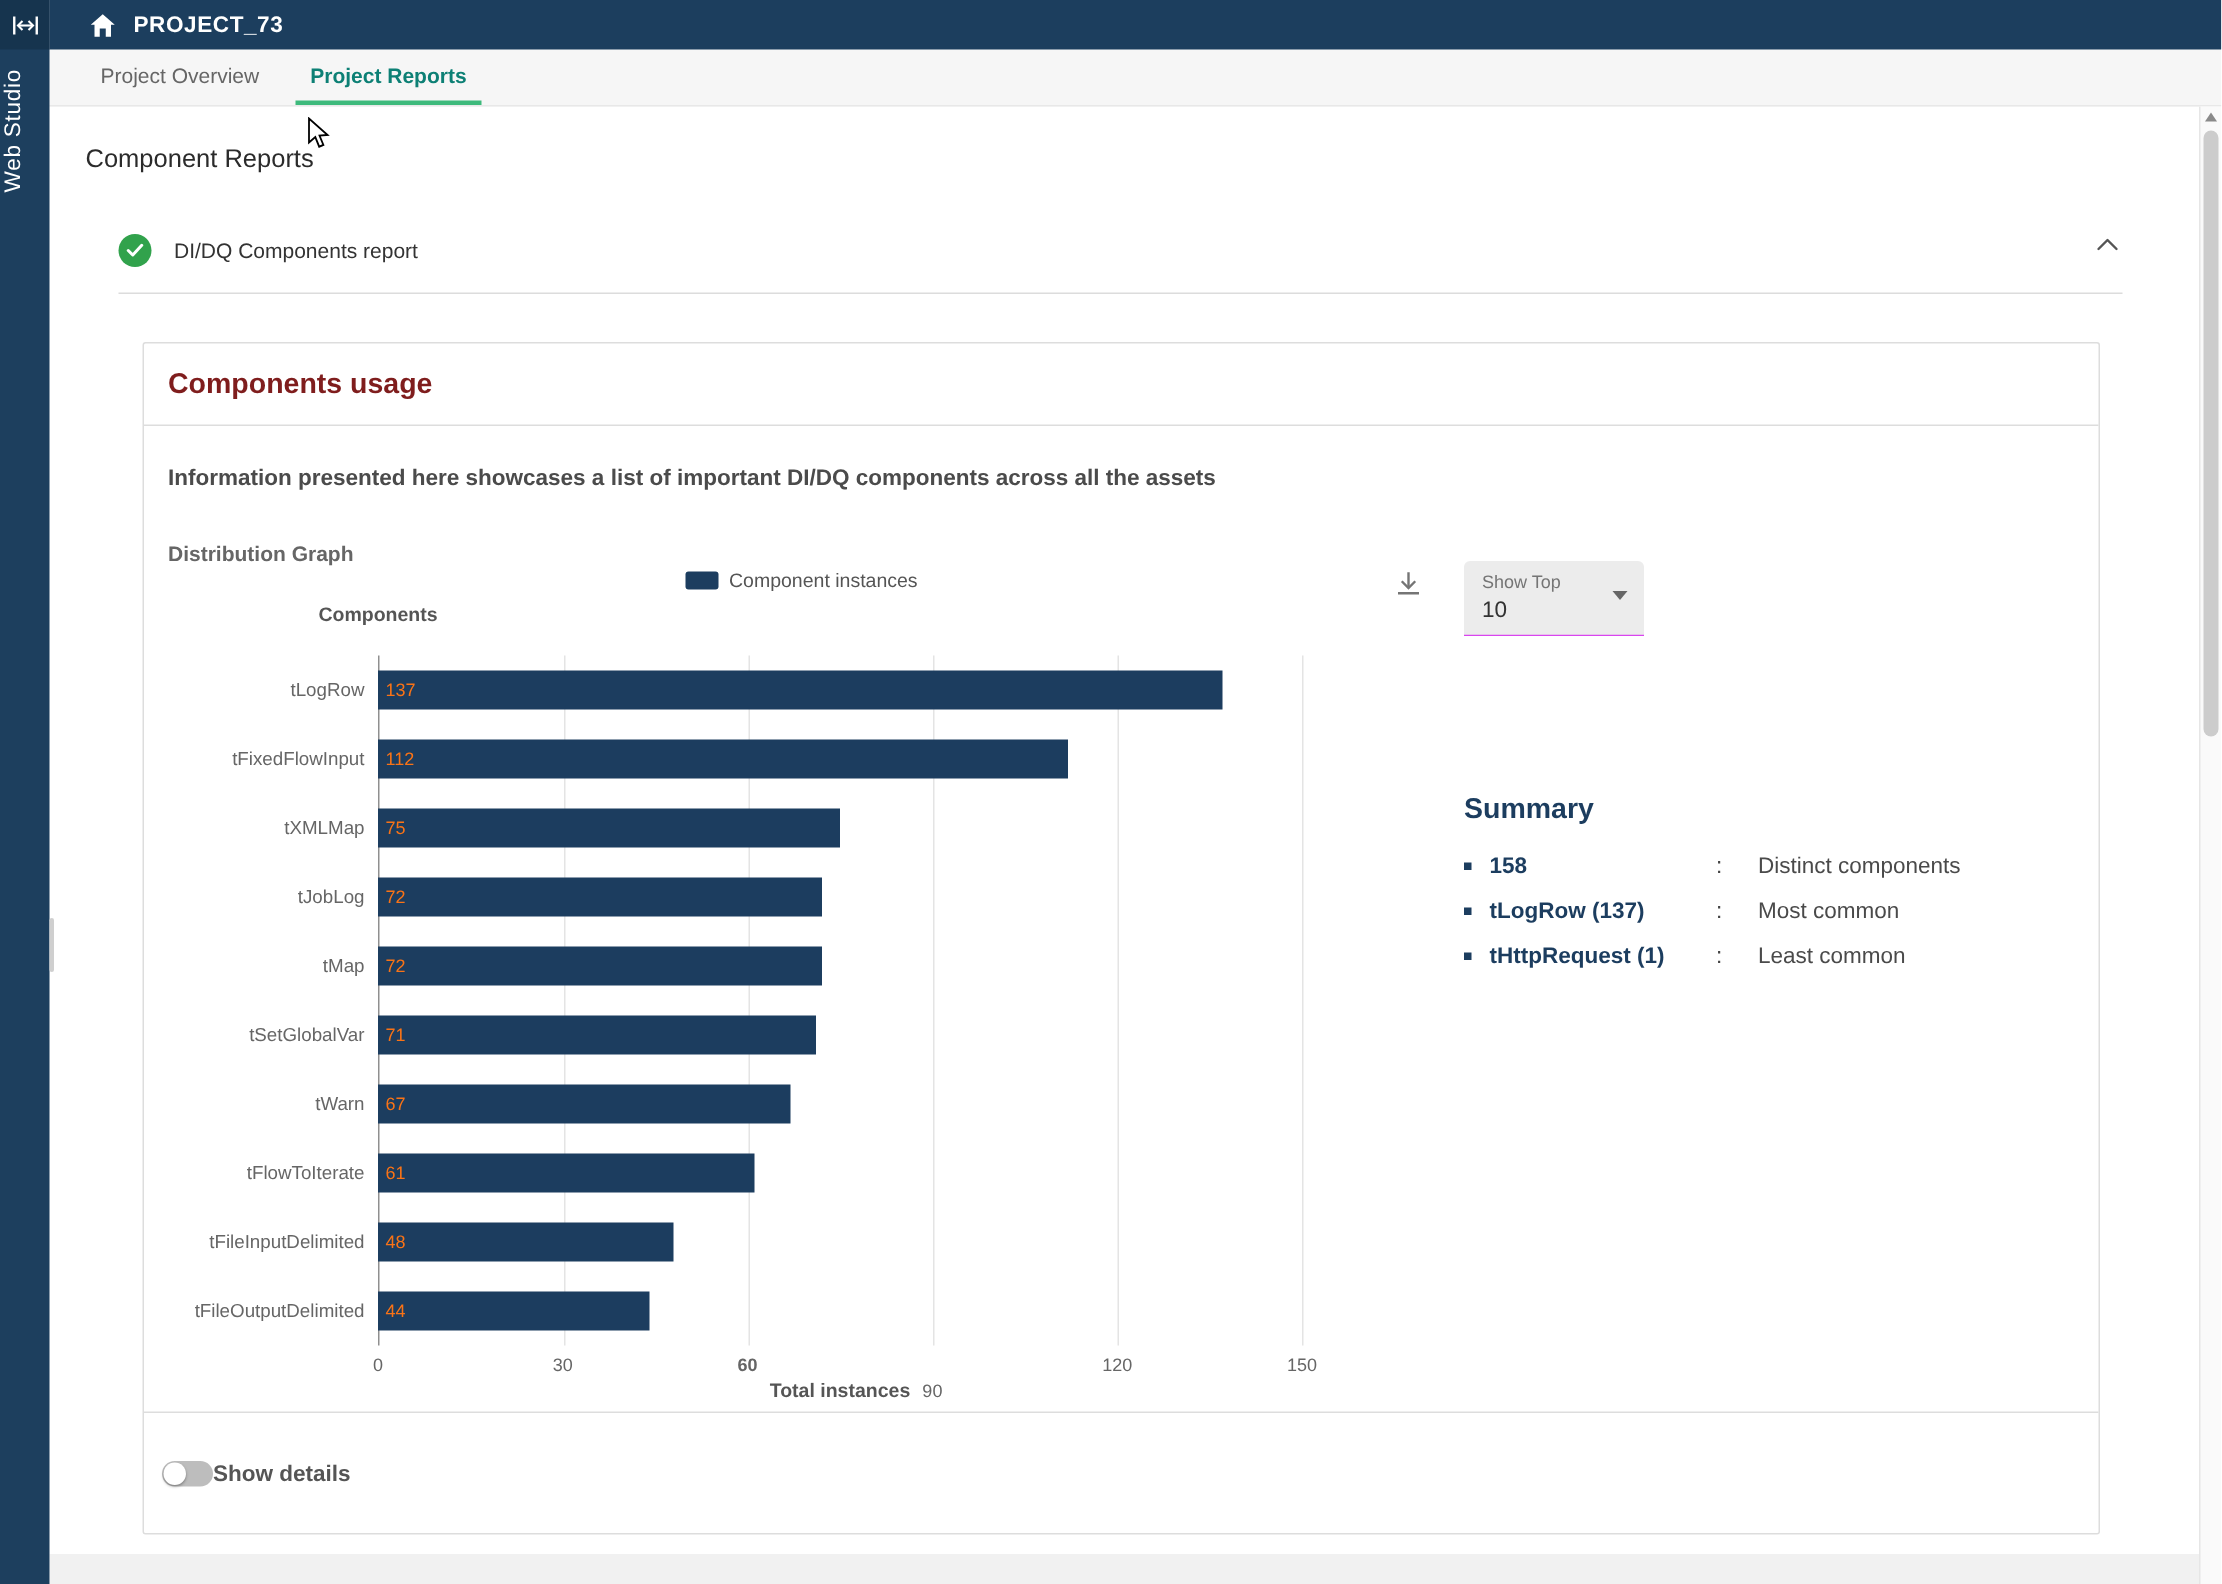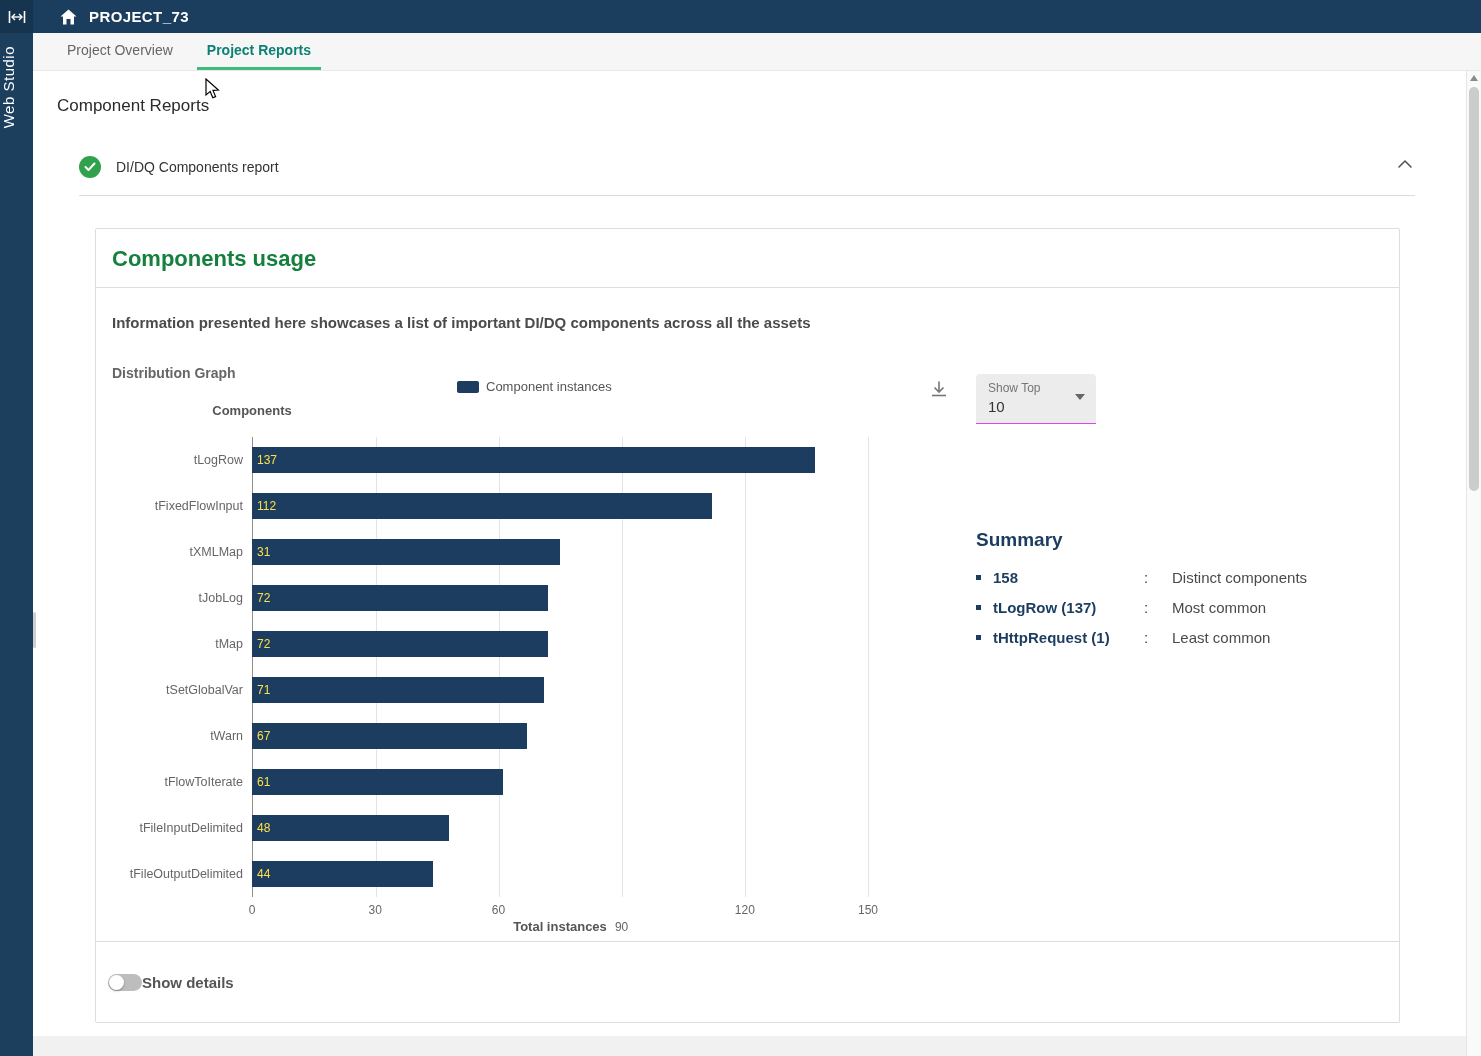--- a/index.html
+++ b/index.html
@@ -31,21 +31,21 @@
   .report-header { position: absolute; left: 79px; top: 153px; right: 66px; }
   .report-header-row { display: flex; align-items: center; position: relative; height: 28px; }
   .check-icon { width: 22px; height: 22px; border-radius: 50%; background: #31a24c; display: flex; align-items: center; justify-content: center; flex: 0 0 22px; }
   .report-title { margin-left: 15px; font-size: 14px; color: #333; }
   .collapse-chevron { position: absolute; right: 2px; top: 2px; cursor: pointer; }
   .report-divider { border-bottom: 1px solid #dcdcdc; margin-top: 14px; }
 
   
   .card { position: absolute; left: 95px; top: 228px; width: 1305px; height: 795px; border: 1px solid #dddddd; border-radius: 2px; background: #fff; }
   .card-header { padding: 17px 16px 15px; border-bottom: 1px solid #dddddd; }
-  .card-title { font-size: 22px; font-weight: bold; color: #15803d; }
+  .card-title { font-size: 19px; font-weight: bold; color: #7f1d1d; }
   .card-description { margin: 26px 16px 0; font-size: 15px; font-weight: bold; color: #4b4b4b; }
   .graph-label { margin: 34px 16px 0; font-size: 14px; font-weight: bold; color: #666; }
 
   
   .legend { position: absolute; left: 361px; top: 150px; display: flex; align-items: center; cursor: pointer; }
   .legend-swatch { width: 22px; height: 12px; border-radius: 2px; background: #1c3d5f; }
   .legend-text { margin-left: 7px; font-size: 13px; color: #555; }
   .download-btn { position: absolute; left: 833px; top: 150px; cursor: pointer; }
   .show-top { position: absolute; left: 880px; top: 145px; width: 120px; height: 50px; background: #ececec; border-bottom: 1px solid #d946ef; border-radius: 4px 4px 0 0; padding: 7px 12px 0; cursor: pointer; }
   .show-top-label { font-size: 12px; color: #757575; }
@@ -56,21 +56,21 @@
   .chart { position: absolute; left: 16px; top: 172px; width: 790px; }
   .y-axis-title { display: inline-block; position: relative; left: 140px; transform: translateX(-50%); font-size: 13px; font-weight: bold; color: #555; }
   .plot { position: relative; margin-top: 18px; }
   .gridlines { position: absolute; left: 140px; top: 0; bottom: 0; width: 616px; border-left: 1px solid #8f8f8f; }
   .gridline { position: absolute; top: 0; bottom: 0; width: 1px; background: #e4e4e4; }
   .plot-rows { position: relative; z-index: 1; }
   .chart-row { display: flex; height: 46px; align-items: center; }
   .cat-label { width: 140px; padding-right: 9px; text-align: right; font-size: 12.5px; color: #666; }
   .bar-track { position: relative; width: 616px; height: 100%; }
   .bar { position: absolute; left: 0; top: 10px; height: 26px; display: flex; align-items: center; }
-  .bar-value { color: #fde047; font-size: 12px; padding-left: 5px; white-space: nowrap; }
+  .bar-value { color: #f97316; font-size: 12px; padding-left: 5px; white-space: nowrap; }
   .x-ticks { position: relative; margin-left: 140px; width: 616px; height: 22px; }
   .x-tick { position: absolute; top: 6px; transform: translateX(-50%); font-size: 12px; color: #666; }
   .x-axis-label { margin-left: 140px; width: 616px; text-align: center; font-size: 13px; font-weight: bold; color: #555; }
 
   
   .summary { position: absolute; left: 880px; top: 300px; width: 400px; }
   .summary-title { font-size: 19px; font-weight: bold; color: #1c3d5f; margin-bottom: 18px; }
   .summary-row { display: grid; grid-template-columns: 168px 14px auto; align-items: baseline; margin-bottom: 13px; }
   .summary-key { display: flex; align-items: baseline; font-size: 15px; font-weight: bold; color: #1c3d5f; }
   .summary-bullet { width: 5px; height: 5px; background: #1c3d5f; margin-right: 12px; align-self: center; flex: 0 0 5px; }
@@ -196,21 +196,21 @@
               <div class="bar-track">
                 <div class="bar" style="width: 74.6667%; background: rgb(28, 61, 95);">
                   <span class="bar-value">112</span>
                 </div>
               </div>
             </div>
             <div class="chart-row">
               <div class="cat-label">tXMLMap</div>
               <div class="bar-track">
                 <div class="bar" style="width: 50%; background: rgb(28, 61, 95);">
-                  <span class="bar-value">31</span>
+                  <span class="bar-value">75</span>
                 </div>
               </div>
             </div>
             <div class="chart-row">
               <div class="cat-label">tJobLog</div>
               <div class="bar-track">
                 <div class="bar" style="width: 48%; background: rgb(28, 61, 95);">
                   <span class="bar-value">72</span>
                 </div>
               </div>
@@ -261,21 +261,21 @@
                 <div class="bar" style="width: 29.3333%; background: rgb(28, 61, 95);">
                   <span class="bar-value">44</span>
                 </div>
               </div>
             </div>
           </div>
       </div>
       <div class="x-ticks" id="x-ticks">
           <span class="x-tick" style="left: 0%;">0</span>
           <span class="x-tick" style="left: 20%;">30</span>
-          <span class="x-tick" style="left: 40%;">60</span>
+          <span class="x-tick" style="left: 40%; font-weight: bold;">60</span>
           <span class="x-tick" style="left: 60%; margin-top: 17px;">90</span>
           <span class="x-tick" style="left: 80%;">120</span>
           <span class="x-tick" style="left: 100%;">150</span>
         </div>
       <div class="x-axis-label">Total instances</div>
     </div>
 
     <div class="summary">
       <div class="summary-title">Summary</div>
       <div id="summary-list">

